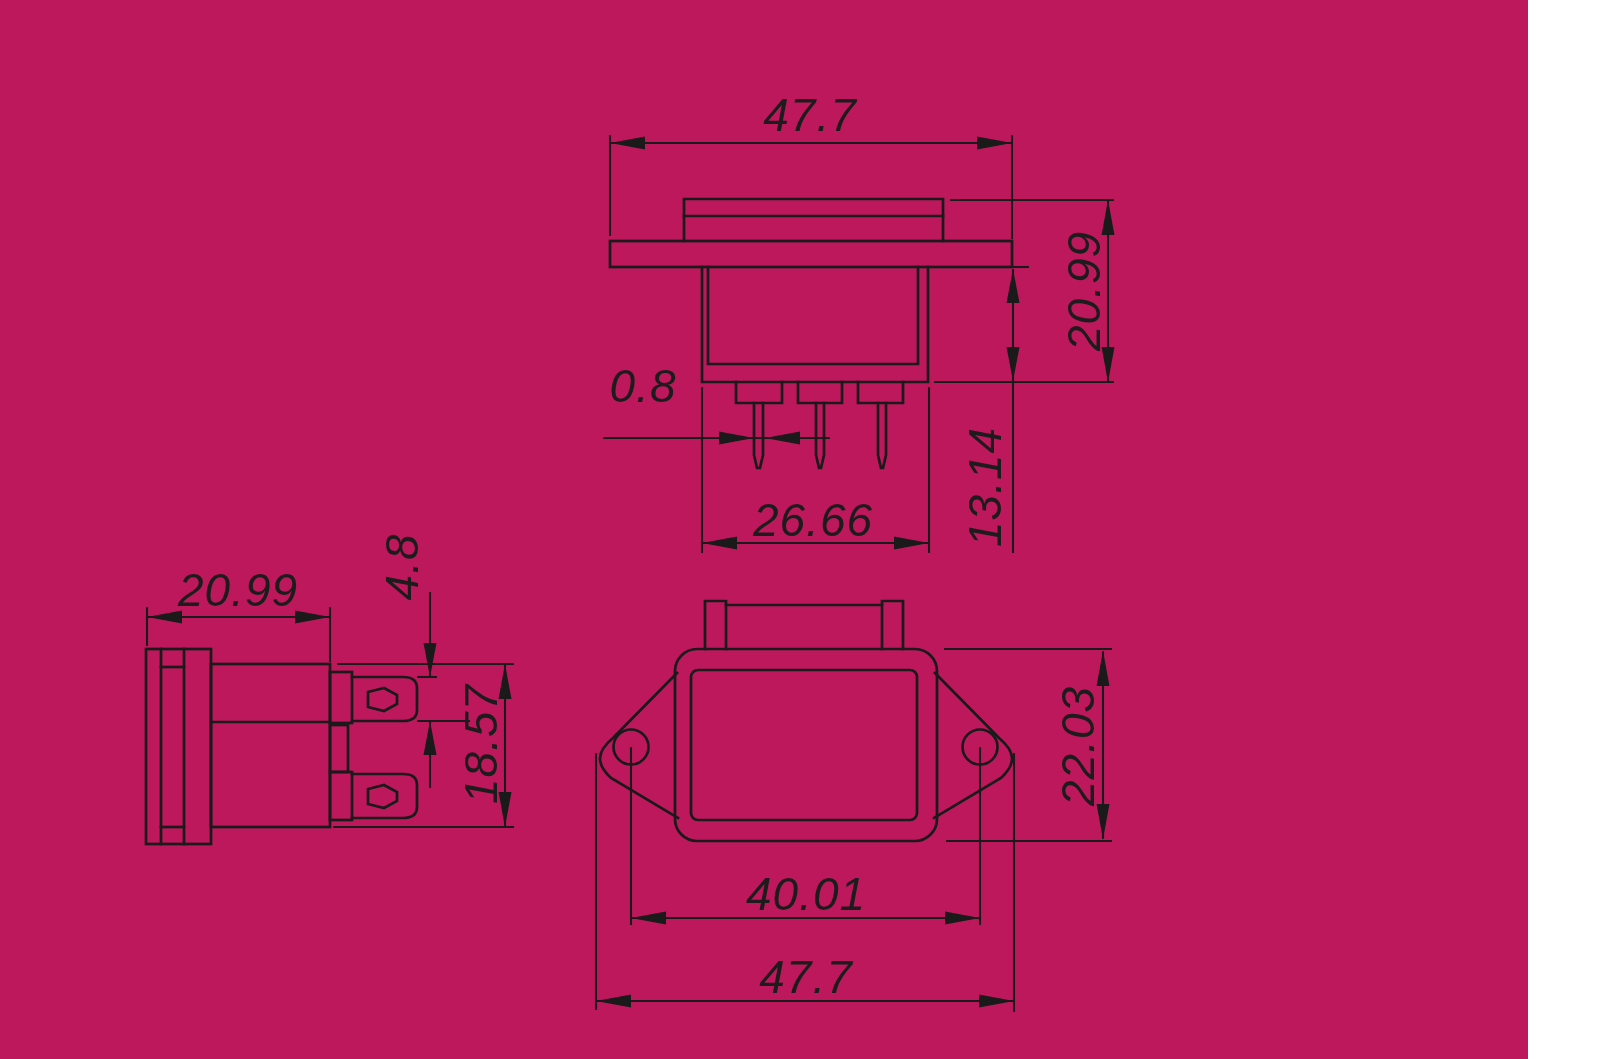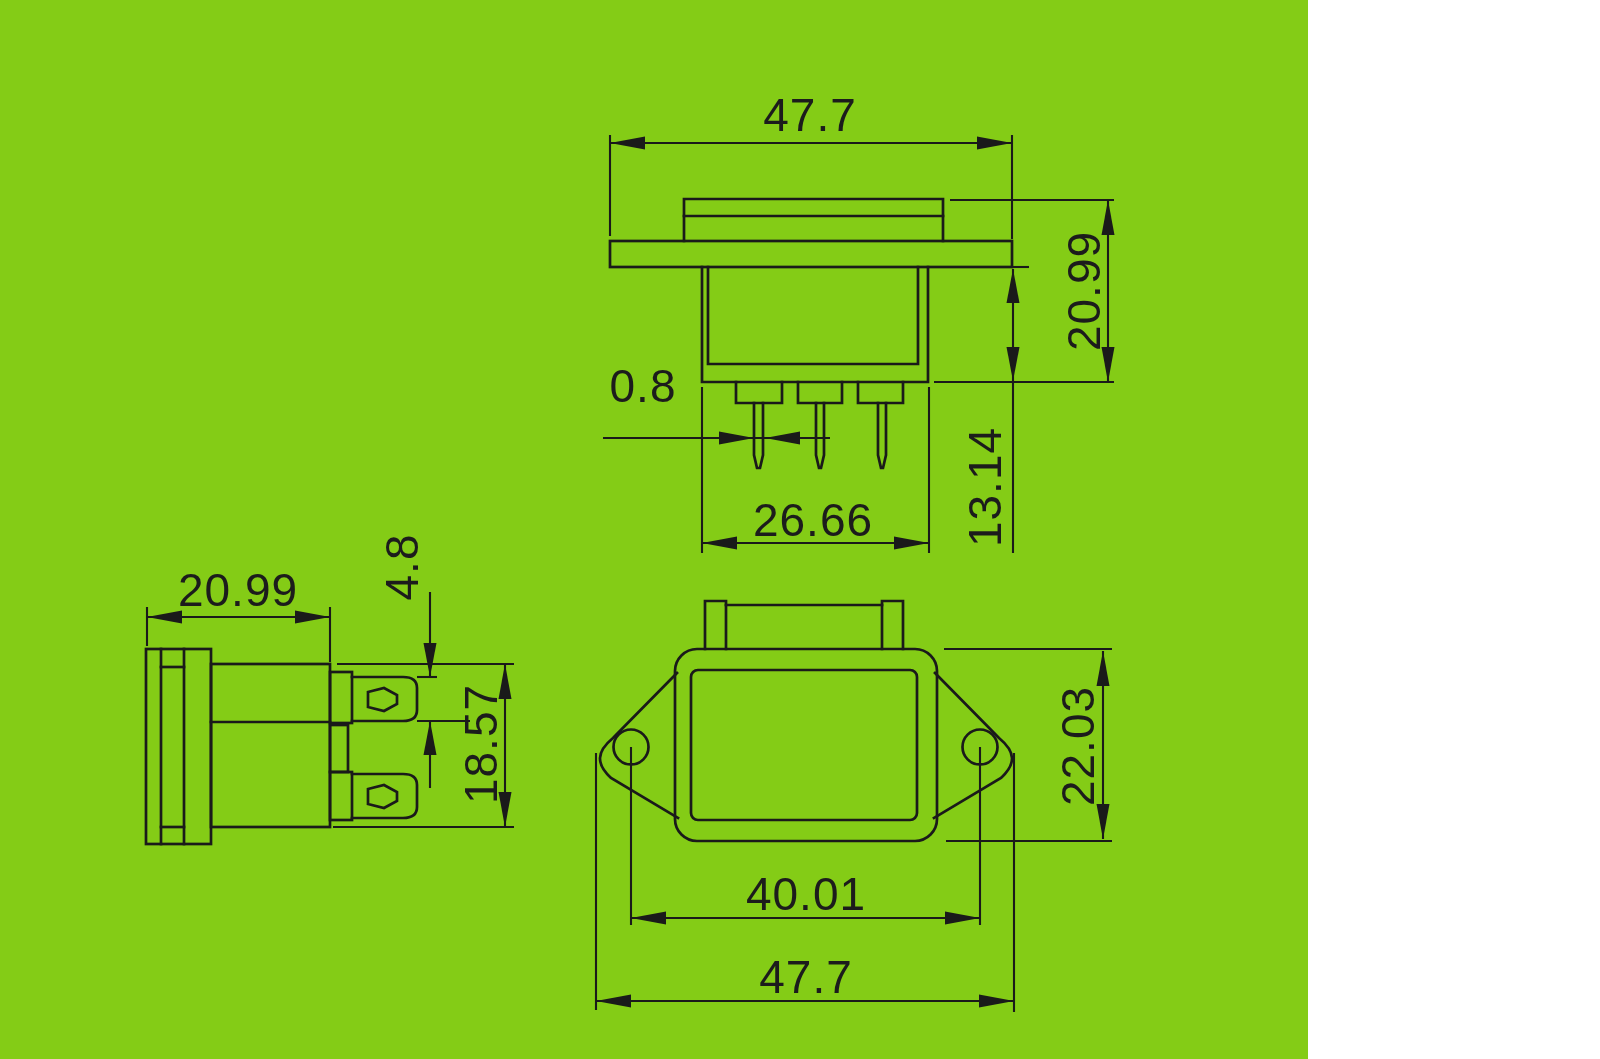--- a/index.html
+++ b/index.html
@@ -2,24 +2,25 @@
 <html><head>
 <meta charset="utf-8">
 <style>
   html, body {
     margin: 0;
     padding: 0;
     background: #ffffff;
   }
   #page {
     position: relative;
-    width: 1308px;
+    width: 1528px;
     height: 1059px;
-    background: #84cc16;
+    background: #be185d;
     overflow: hidden;
+    font-style: italic;
   }
   svg text {
     font-family: "Liberation Sans", "DejaVu Sans", sans-serif;
     font-size: 46px;
     letter-spacing: 1px;
     fill: #1c1c1c;
   }
   .part {
     stroke: #1a1a1a;
     stroke-width: 2.7;

